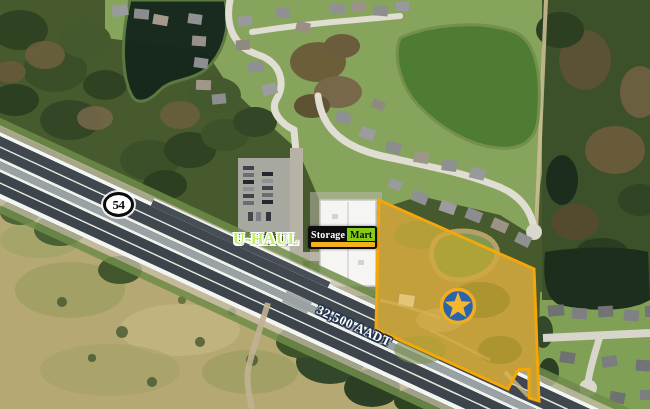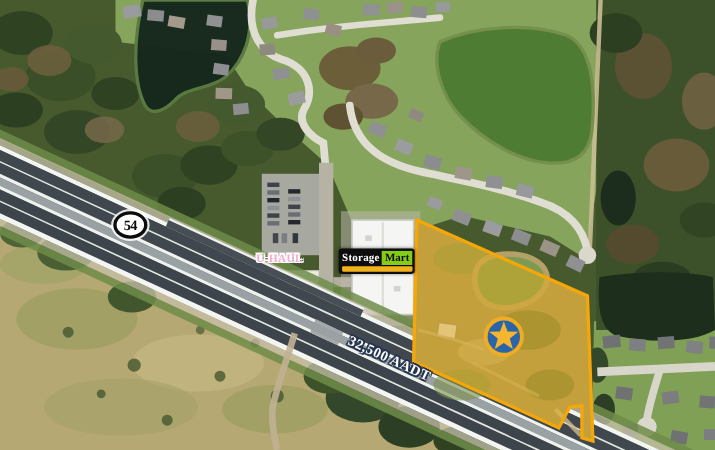--- a/index.html
+++ b/index.html
@@ -7,21 +7,21 @@
          font-family:Liberation Serif, serif;background:#475a2e;}
   .stage svg{position:absolute;left:0;top:0;}
 
   
   .shield{position:absolute;left:103px;top:192px;width:31px;height:25px;
     background:#fff;border:3px solid #0b0b0b;border-radius:50%;
     display:flex;align-items:center;justify-content:center;box-sizing:border-box;
     font-weight:800;font-size:13px;color:#0b0b0b;letter-spacing:-0.5px;
     box-shadow:0 0 0 2px rgba(255,255,255,.85);z-index:5;}
   .uhaul{position:absolute;left:233px;top:230px;z-index:5;
-    font-weight:800;font-size:10px;letter-spacing:.5px;color:#f9a8d4;
+    font-weight:800;font-size:16px;letter-spacing:.5px;color:#bef264;
     text-shadow:-1.5px -1.5px 0 #fff,1.5px -1.5px 0 #fff,-1.5px 1.5px 0 #fff,
       1.5px 1.5px 0 #fff,0 -1.5px 0 #fff,0 1.5px 0 #fff,-1.5px 0 0 #fff,1.5px 0 0 #fff;text-align:right;}
   .sm-logo{position:absolute;left:308px;top:226px;width:69px;height:23px;z-index:5;
     background:#0d0d0d;border-radius:3px;padding:2px 2px 2px 3px;box-sizing:border-box;
     display:flex;flex-direction:column;box-shadow:0 0 3px rgba(0,0,0,.5);}
   .sm-row{flex:1;display:flex;align-items:stretch;overflow:hidden;}
   .sm-storage{background:#0d0d0d;color:#fff;font-size:10px;font-weight:800;
     display:flex;align-items:center;padding-right:2px;letter-spacing:.2px;}
   .sm-mart{background:#84cc16;color:#0d0d0d;font-size:10px;font-weight:800;flex:1;
     display:flex;align-items:center;justify-content:center;}

